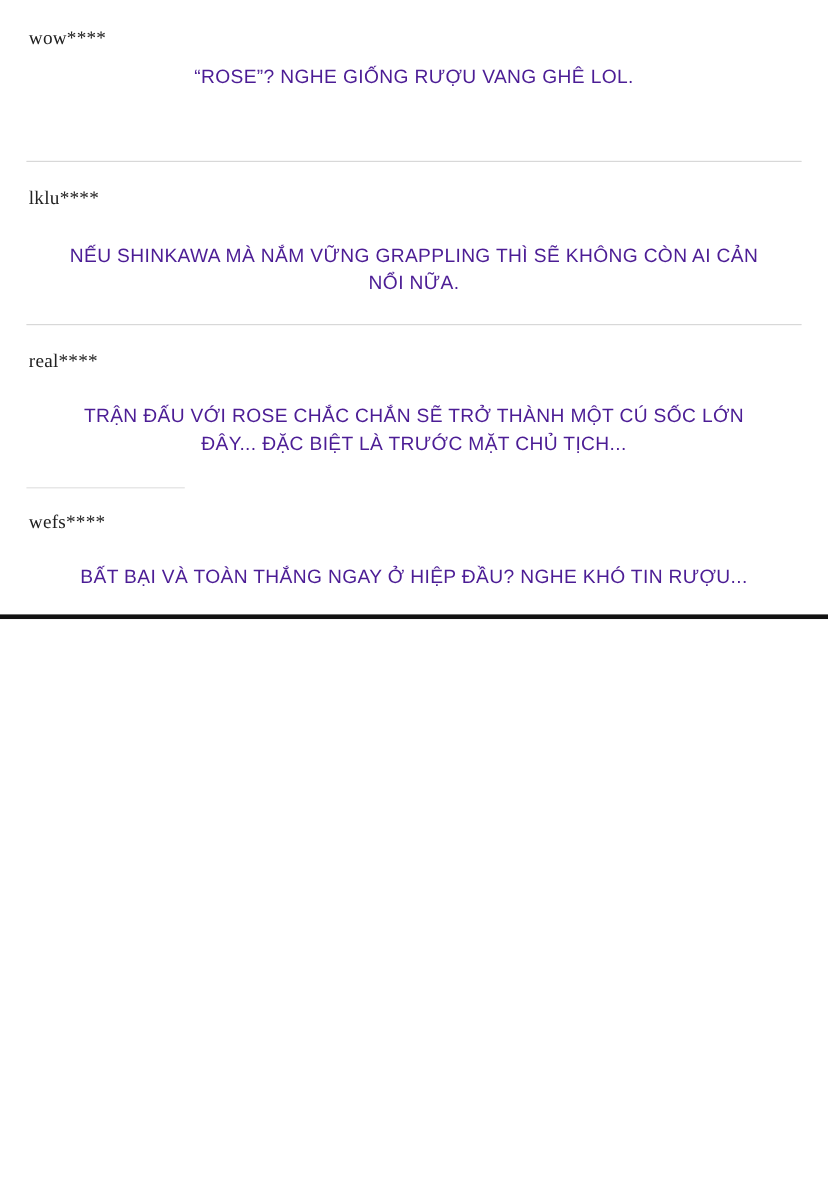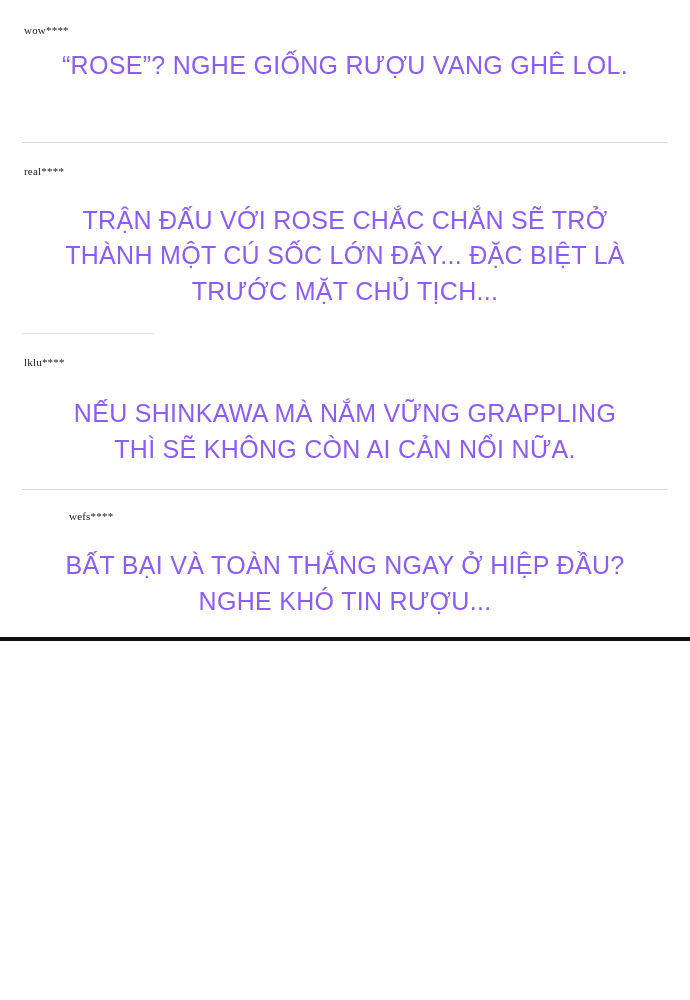--- a/index.html
+++ b/index.html
@@ -24,33 +24,33 @@
   }
 
   .comment-block {
     position: relative;
     width: 100%;
     box-sizing: border-box;
   }
 
   .username {
     font-family: "Liberation Serif", serif;
-    font-size: 11px;
+    font-size: 16px;
     letter-spacing: 0.2px;
     color: #222222;
     padding-left: 24px;
     line-height: 1.1;
   }
 
   .comment-body {
     font-family: "Liberation Sans", sans-serif;
-    font-size: 25px;
+    font-size: 16px;
     letter-spacing: 0.3px;
     text-align: center;
-    color: #8b5cf6;
+    color: #4c1d95;
     padding: 0 55px;
     line-height: 1.42;
   }
 
   .divider {
     height: 1px;
     background: #d8d8d8;
     margin: 0 22px;
   }
   .divider.short {
@@ -71,53 +71,53 @@
   .b1-space { height: 58px; }
 
   .b2 .username { padding-top: 22px; }
   .b2 .comment-body { margin-top: 26px; }
   .b2-space { height: 24px; }
 
   .b3 .username { padding-top: 22px; }
   .b3 .comment-body { margin-top: 28px; }
   .b3-space { height: 22px; }
 
-  .b4 .username { padding-top: 20px; margin-left: 45px; }
+  .b4 .username { padding-top: 20px; }
   .b4 .comment-body { margin-top: 26px; }
   .b4-space { height: 18px; }
 
   .footer-area {
     background: #ffffff;
     height: 440px;
   }
 </style>
 </head>
 <body>
 
 <div class="page">
 
   <div class="comment-block b1">
     <div class="username">wow****</div>
     <div class="comment-body">“ROSE”? NGHE GIỐNG RƯỢU VANG GHÊ LOL.</div>
     <div class="b1-space"></div>
     <div class="divider"></div>
   </div>
 
+  <div class="comment-block b3">
+    <div class="username">lklu****</div>
+    <div class="comment-body">NẾU SHINKAWA MÀ NẮM VỮNG GRAPPLING THÌ SẼ KHÔNG CÒN AI CẢN NỔI NỮA.</div>
+    <div class="b3-space"></div>
+    <div class="divider"></div>
+  </div>
+
   <div class="comment-block b2">
     <div class="username">real****</div>
     <div class="comment-body">TRẬN ĐẤU VỚI ROSE CHẮC CHẮN SẼ TRỞ THÀNH MỘT CÚ SỐC LỚN ĐÂY... ĐẶC BIỆT LÀ TRƯỚC MẶT CHỦ TỊCH...</div>
     <div class="b2-space"></div>
     <div class="divider short"></div>
-  </div>
-
-  <div class="comment-block b3">
-    <div class="username">lklu****</div>
-    <div class="comment-body">NẾU SHINKAWA MÀ NẮM VỮNG GRAPPLING THÌ SẼ KHÔNG CÒN AI CẢN NỔI NỮA.</div>
-    <div class="b3-space"></div>
-    <div class="divider"></div>
   </div>
 
   <div class="comment-block b4">
     <div class="username">wefs****</div>
     <div class="comment-body">BẤT BẠI VÀ TOÀN THẮNG NGAY Ở HIỆP ĐẦU? NGHE KHÓ TIN RƯỢU...</div>
     <div class="b4-space"></div>
   </div>
 
   <div class="thick-rule"></div>
 

